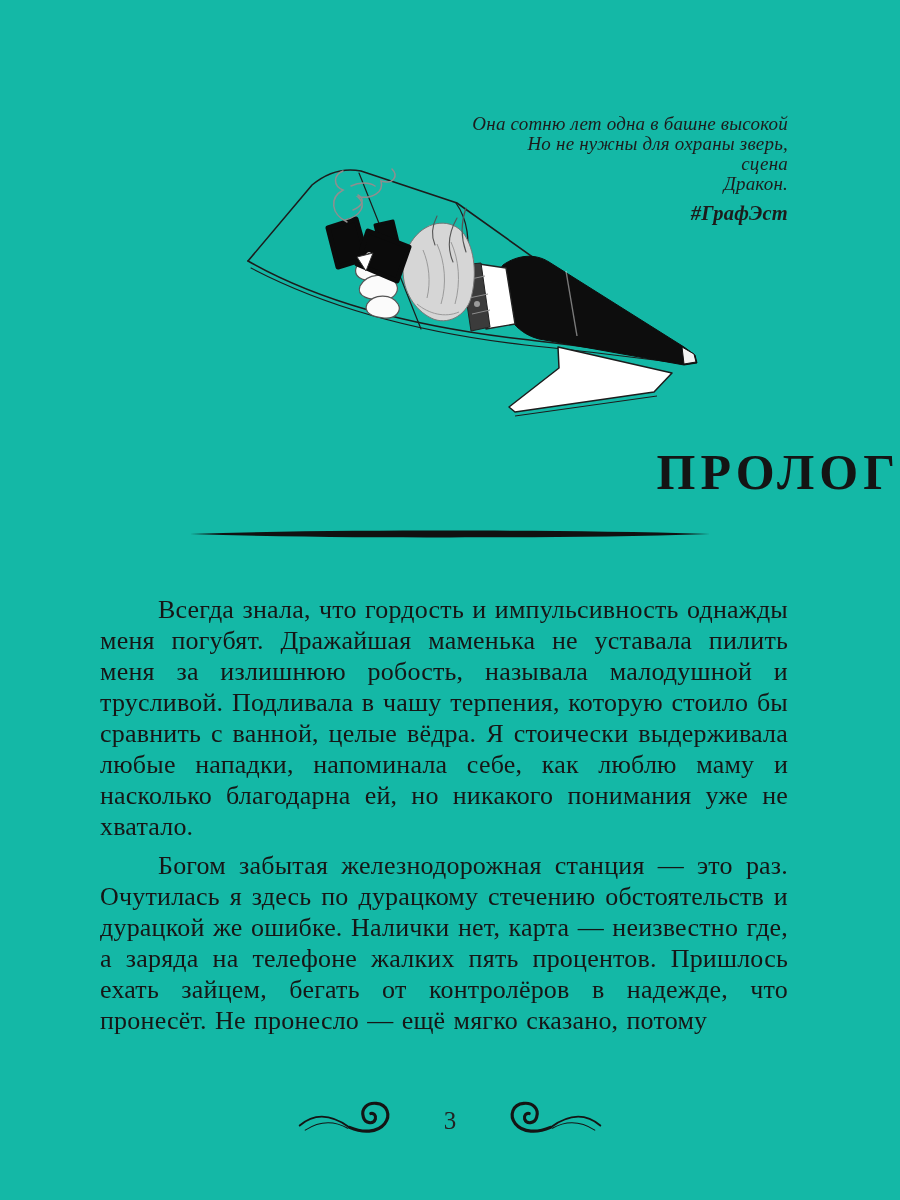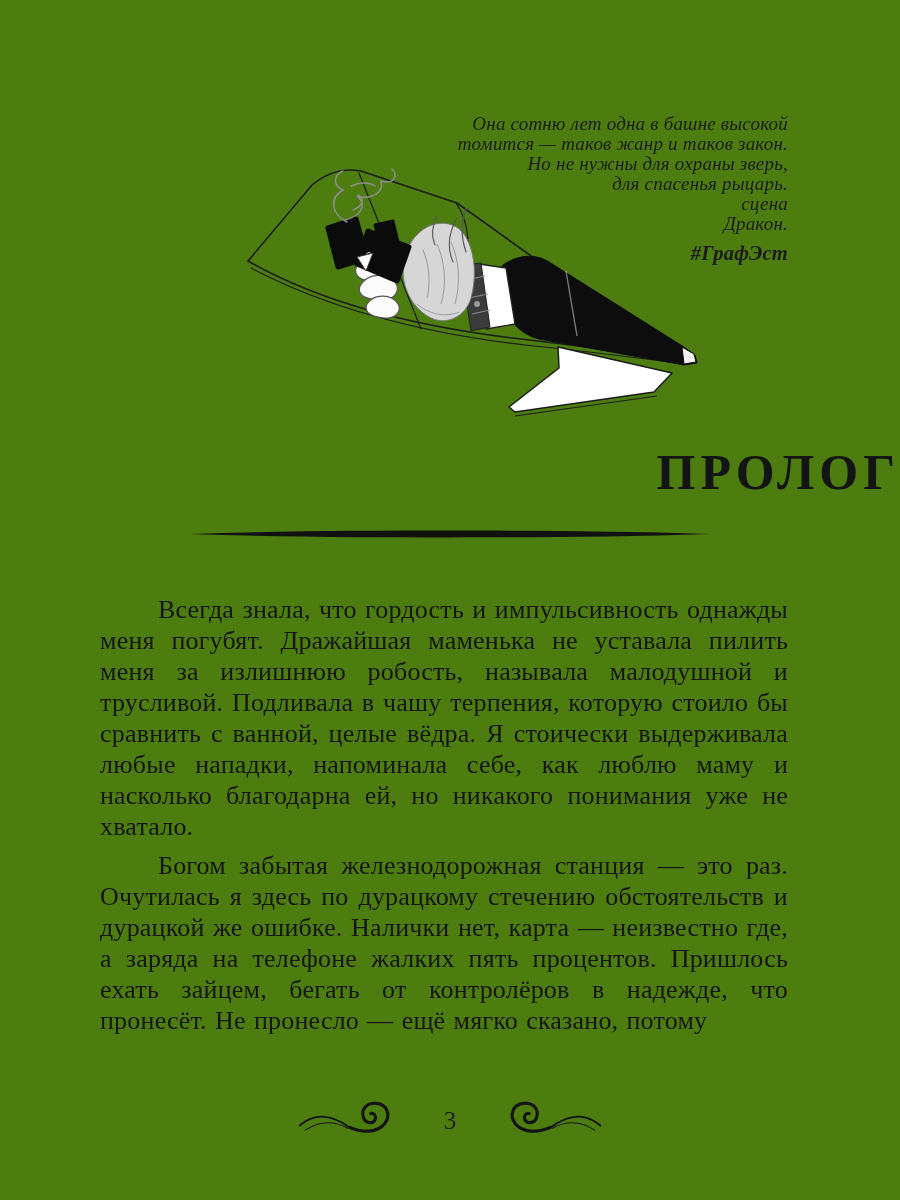--- a/index.html
+++ b/index.html
@@ -1,17 +1,17 @@
 <!DOCTYPE html>
 <html lang="ru"><head>
 <meta charset="utf-8">
 <style>
   html,body{margin:0;padding:0;}
   body{width:900px;height:1200px;background:#ffffff;font-family:"Liberation Serif","DejaVu Serif",serif;}
-  .page{position:relative;width:900px;height:1200px;background:#4d7c0f;overflow:hidden;}
+  .page{position:relative;width:900px;height:1200px;background:#14b8a6;overflow:hidden;}
 
   .epigraph{position:absolute;top:114px;right:112px;text-align:right;font-style:italic;
             font-size:19px;line-height:20px;color:#1c1c1c;letter-spacing:.2px;z-index:3;}
   .epigraph-attribution{margin-top:9px;font-weight:bold;font-size:20.5px;text-align:right;}
 
   .illustration{position:absolute;left:185px;top:158px;width:530px;height:290px;z-index:2;}
 
   .chapter-title{position:absolute;top:447px;left:0;width:100%;text-align:right;
                  font-size:50px;line-height:1;font-weight:700;letter-spacing:5px;color:#141414;}
 
@@ -26,23 +26,21 @@
   .page-num{font-size:25px;line-height:1;color:#222;}
   .flourish{width:96px;height:42px;display:block;}
 </style>
 </head>
 <body>
 
 <div class="page">
 
   <div class="epigraph">
     <div>Она сотню лет одна в башне высокой</div>
-    <div>томится — таков жанр и таков закон.</div>
     <div>Но не нужны для охраны зверь,</div>
-    <div>для спасенья рыцарь.</div>
     <div>сцена</div>
     <div>Дракон.</div>
     <div class="epigraph-attribution">#ГрафЭст</div>
   </div>
 
   <svg class="illustration" viewBox="0 0 530 290" aria-hidden="true">
 
     <g stroke="#1c1c1c" fill="none" stroke-width="1.6" stroke-linecap="round">
       <path d="M63,103 L127,27 Q150,8 176,13 L272,45 L377,120"></path>
       <path d="M63,103 C140,147 240,170 336,181 C398,188 458,197 504,201"></path>

